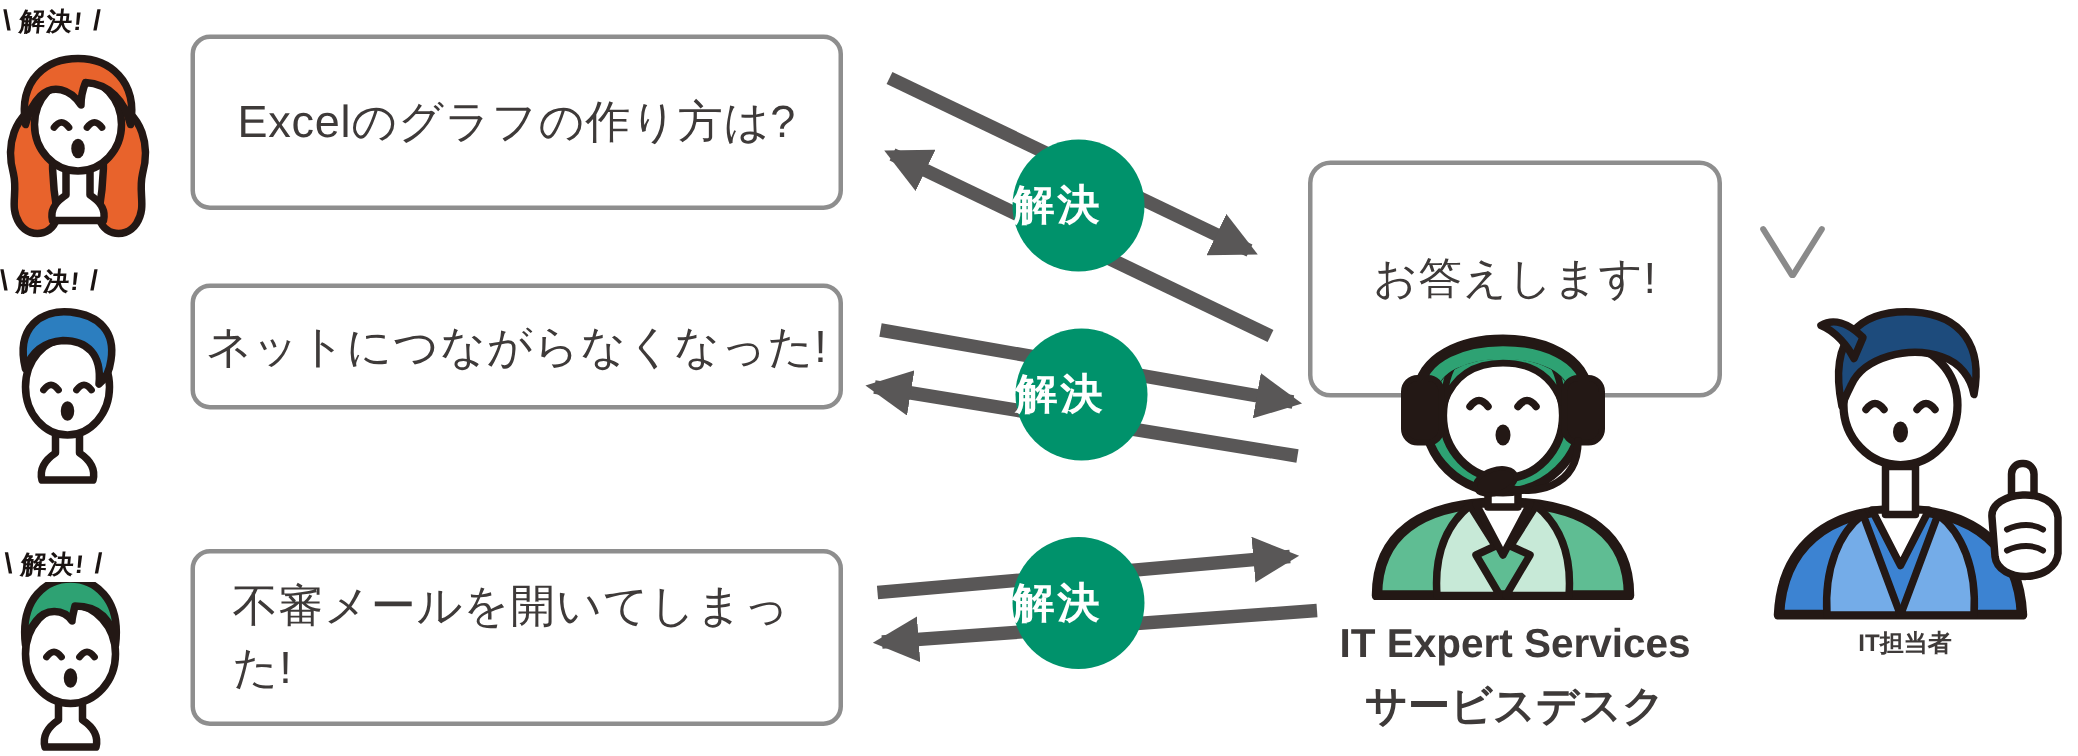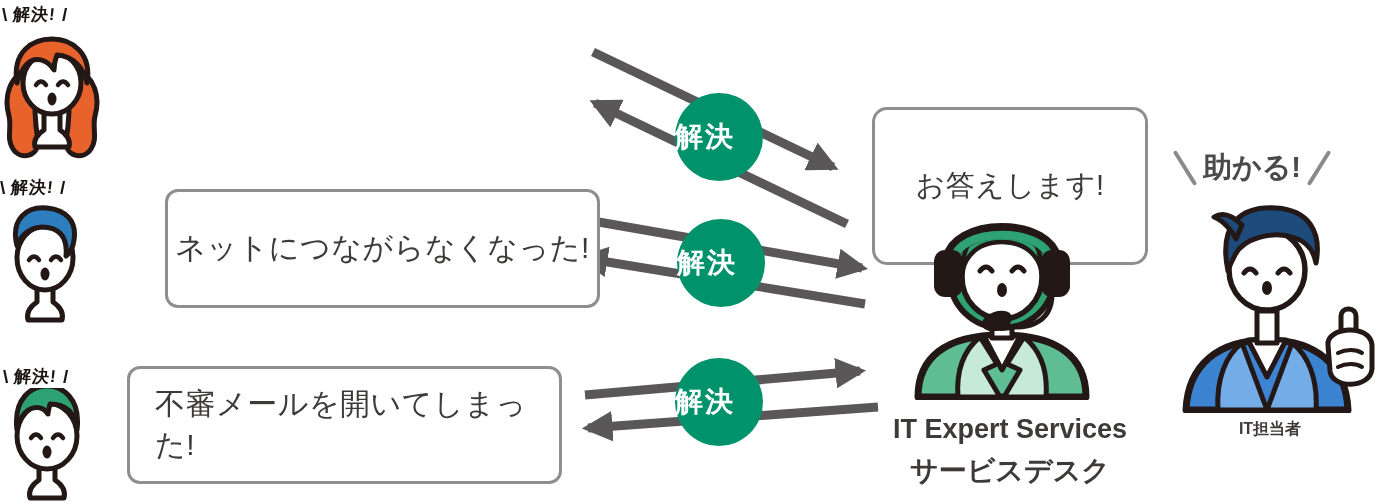--- a/index.html
+++ b/index.html
@@ -76,37 +76,40 @@
       <path d="M30,42 C8,50 4,72 9,90 C12,103 6,112 13,123 C21,135 39,130 38,115 C35,97 34,78 36,60 Z" fill="#e8632c" stroke-width="5"></path>
       <path d="M74,42 C96,50 100,72 95,90 C92,103 98,112 91,123 C83,135 65,130 66,115 C69,97 70,78 68,60 Z" fill="#e8632c" stroke-width="5"></path>
       <path d="M44,86 L44,104 C38,108 33,113 35,121 L69,121 C71,113 66,108 60,104 L60,86 Z" fill="#ffffff" stroke-width="5"></path>
       <ellipse cx="52" cy="57" rx="29" ry="31" fill="#ffffff" stroke-width="5"></ellipse>
       <path d="M17,57 C12,26 32,13 52,13 C73,13 92,28 87,57 C83,41 73,30 57,29 C55,34 54,39 54,44 C47,33 35,30 27,38 C22,43 19,49 17,57 Z" fill="#e8632c" stroke-width="5"></path>
       <path d="M36,59 Q41,52 46,59" fill="none" stroke-width="4.5"></path>
       <path d="M58,59 Q63,52 68,59" fill="none" stroke-width="4.5"></path>
       <ellipse cx="52" cy="73" rx="4.5" ry="6.5" fill="#231815" stroke="none"></ellipse>
     </g>
   </svg>
+  <div class="bubble" style="left:127px;top:23px;width:435px;height:117px;">
+    <span>Excelのグラフの作り方は?</span>
+  </div>
 
   <div class="burst" style="left:0px;top:176px;">
     <span class="sl">\</span>
     <span class="btxt">解決!</span>
     <span class="sl">/</span>
   </div>
   <svg class="abs" style="left:0;top:196px;" width="90" height="136" viewBox="0 0 90 136">
     <g stroke="#231815" stroke-linejoin="round" stroke-linecap="round">
       <path d="M37,90 L37,106 C31,110 26,116 28,124 L62,124 C64,116 59,110 53,106 L53,90 Z" fill="#ffffff" stroke-width="5"></path>
       <ellipse cx="45" cy="62" rx="28" ry="32" fill="#ffffff" stroke-width="5"></ellipse>
       <path d="M17,50 C10,22 28,10 47,12 C66,14 77,25 74,44 C73,52 70,57 66,60 C68,40 58,31 42,31 C29,32 21,39 17,50 Z" fill="#2c7ebf" stroke-width="5"></path>
       <path d="M29,64 Q34,57 39,64" fill="none" stroke-width="4.5"></path>
       <path d="M51,64 Q56,57 61,64" fill="none" stroke-width="4.5"></path>
       <ellipse cx="45" cy="78" rx="4.5" ry="6.5" fill="#231815" stroke="none"></ellipse>
     </g>
   </svg>
-  <div class="bubble" style="left:127px;top:189px;width:435px;height:119px;margin-left:38px;">
+  <div class="bubble" style="left:127px;top:189px;width:435px;height:84px;">
     <span>ネットにつながらなくなった!</span>
   </div>
 
   <div class="burst" style="left:3px;top:365px;">
     <span class="sl">\</span>
     <span class="btxt">解決!</span>
     <span class="sl">/</span>
   </div>
   <svg class="abs" style="left:0;top:388px;" width="94" height="116" viewBox="0 0 94 116">
     <g stroke="#231815" stroke-linejoin="round" stroke-linecap="round">
@@ -165,21 +168,20 @@
       <ellipse cx="102" cy="92" rx="5" ry="7" fill="#231815" stroke="none"></ellipse>
     </g>
   </svg>
   <div class="caption" style="left:870px;top:413px;width:280px;">
     <div class="en">IT Expert Services</div>
     <div class="ja">サービスデスク</div>
   </div>
 
   <div class="burst-big" style="left:1183px;top:148px;">
     <span class="bar l"></span>
-    <span>助かる!</span>
     <span class="bar r"></span>
   </div>
   <svg class="abs" style="left:1178px;top:193px;" width="200" height="220" viewBox="0 0 200 220">
     <g stroke="#231815" stroke-linejoin="round" stroke-linecap="round">
 
       <path d="M8,217 C10,172 40,147 89,147 C138,147 168,172 170,217 Z" fill="#3c83d2" stroke-width="7"></path>
       <path d="M64,150 L89,217 L40,217 C38,186 48,162 64,150 Z" fill="#74ace8" stroke-width="5"></path>
       <path d="M114,150 L89,217 L138,217 C140,186 130,162 114,150 Z" fill="#74ace8" stroke-width="5"></path>
       <path d="M70,147 L89,184 L108,147 Z" fill="#ffffff" stroke-width="5"></path>
 

